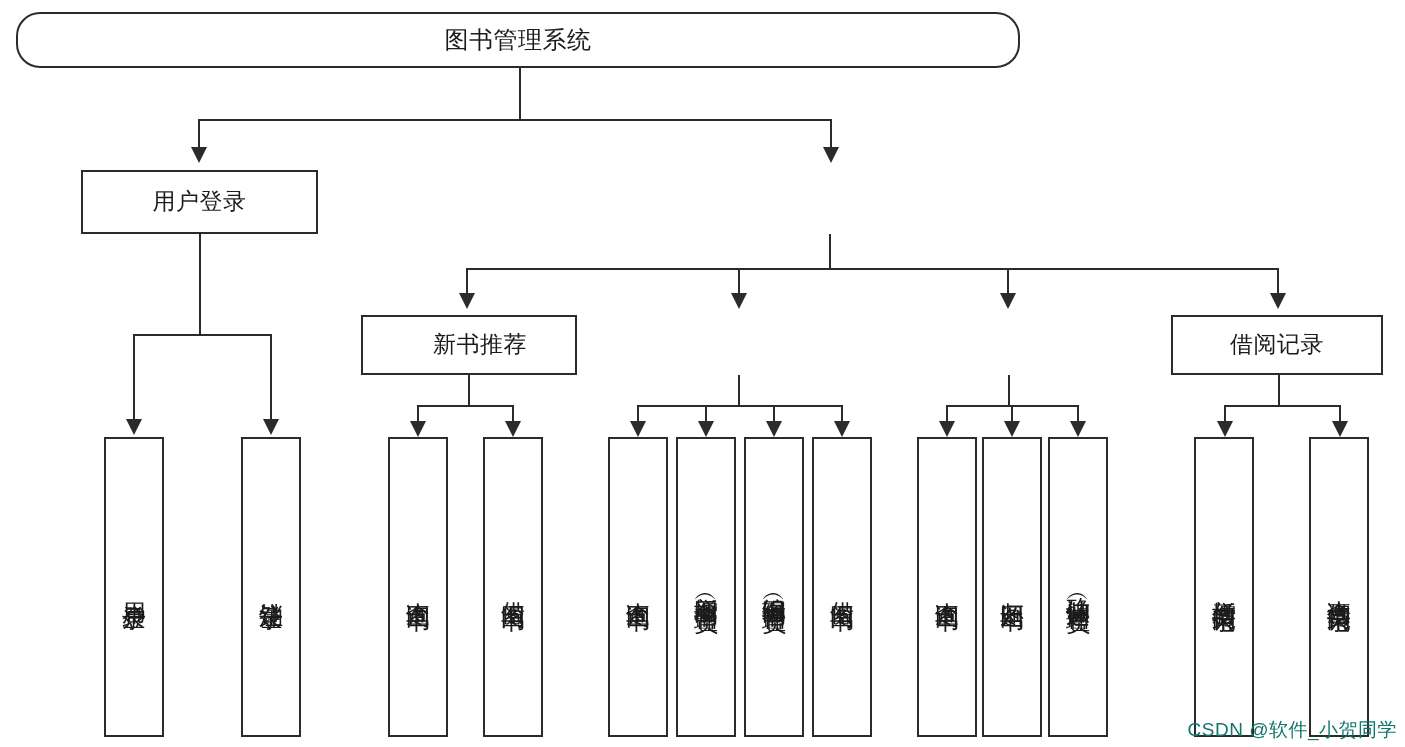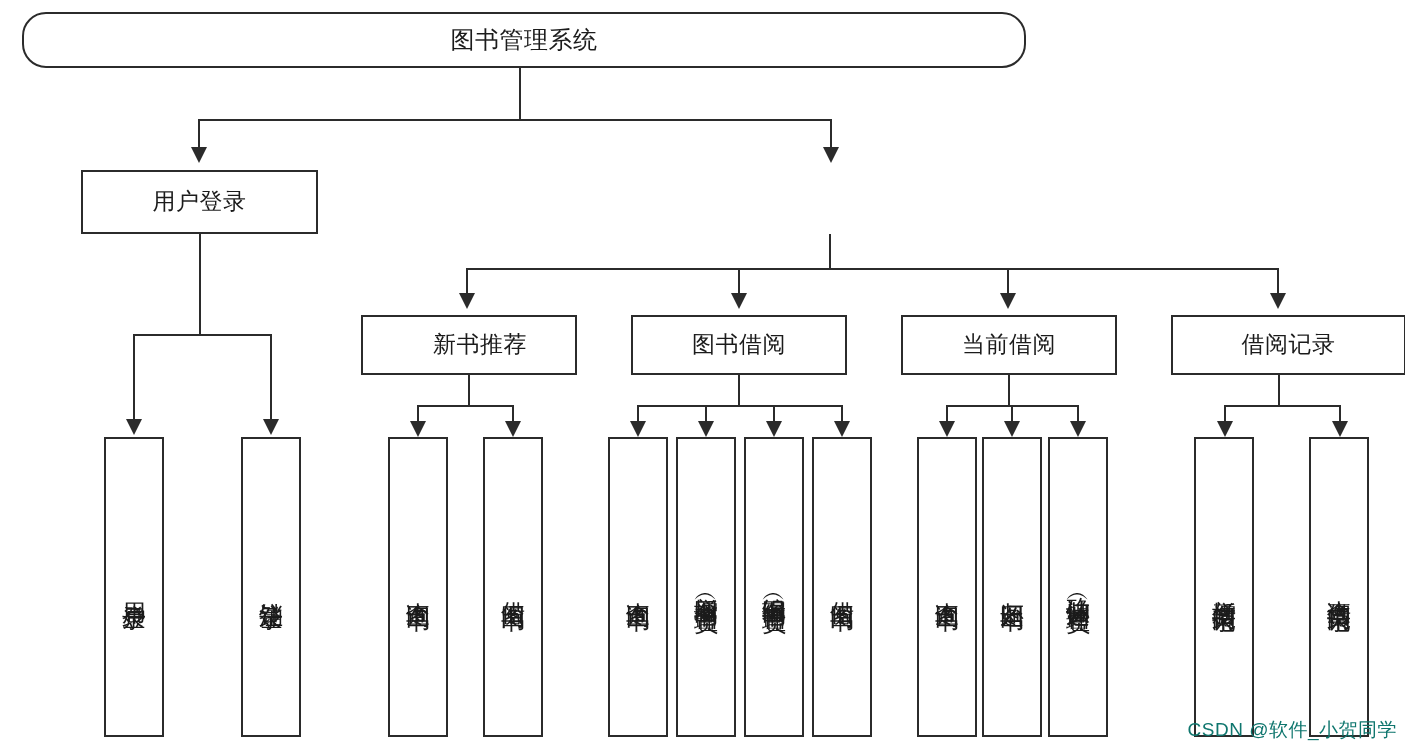--- a/index.html
+++ b/index.html
@@ -76,21 +76,21 @@
     color:#0f766e;
     white-space:nowrap;
     letter-spacing:0.5px;
   }
 </style>
 </head>
 <body>
 
 <div id="canvas">
 
-  <div class="node h root" style="left:22px;top:12px;width:1004px;height:56px;border-radius:24px;">
+  <div class="node h root" style="left:16px;top:12px;width:1004px;height:56px;border-radius:24px;">
     <span class="lbl">图书管理系统</span>
   </div>
 
   <div class="ln v" style="left:519px;top:68px;height:52px;"></div>
 
   <div class="ln h" style="left:198px;top:119px;width:634px;"></div>
 
   <div class="ln v" style="left:198px;top:119px;height:28px;"></div>
   <div class="arrow" style="left:191px;top:147px;"></div>
 
@@ -116,27 +116,21 @@
   <div class="ln v" style="left:738px;top:268px;height:25px;"></div>
   <div class="arrow" style="left:731px;top:293px;"></div>
   <div class="ln v" style="left:1007px;top:268px;height:25px;"></div>
   <div class="arrow" style="left:1000px;top:293px;"></div>
   <div class="ln v" style="left:1277px;top:268px;height:25px;"></div>
   <div class="arrow" style="left:1270px;top:293px;"></div>
 
   <div class="node h" style="left:361px;top:315px;width:216px;height:60px;padding-left:22px;">
     <span class="lbl">新书推荐</span>
   </div>
-  <div class="node h" style="left:631px;top:315px;width:216px;height:60px;">
-    <span class="lbl">图书借阅</span>
-  </div>
-  <div class="node h" style="left:901px;top:315px;width:216px;height:60px;">
-    <span class="lbl">当前借阅</span>
-  </div>
-  <div class="node h" style="left:1171px;top:315px;width:235px;height:60px;">
+  <div class="node h" style="left:1171px;top:315px;width:212px;height:60px;">
     <span class="lbl">借阅记录</span>
   </div>
 
   <div class="ln v" style="left:468px;top:375px;height:31px;"></div>
   <div class="ln h" style="left:417px;top:405px;width:96px;"></div>
   <div class="ln v" style="left:417px;top:405px;height:18px;"></div>
   <div class="arrow" style="left:410px;top:421px;"></div>
   <div class="ln v" style="left:512px;top:405px;height:18px;"></div>
   <div class="arrow" style="left:505px;top:421px;"></div>
 

